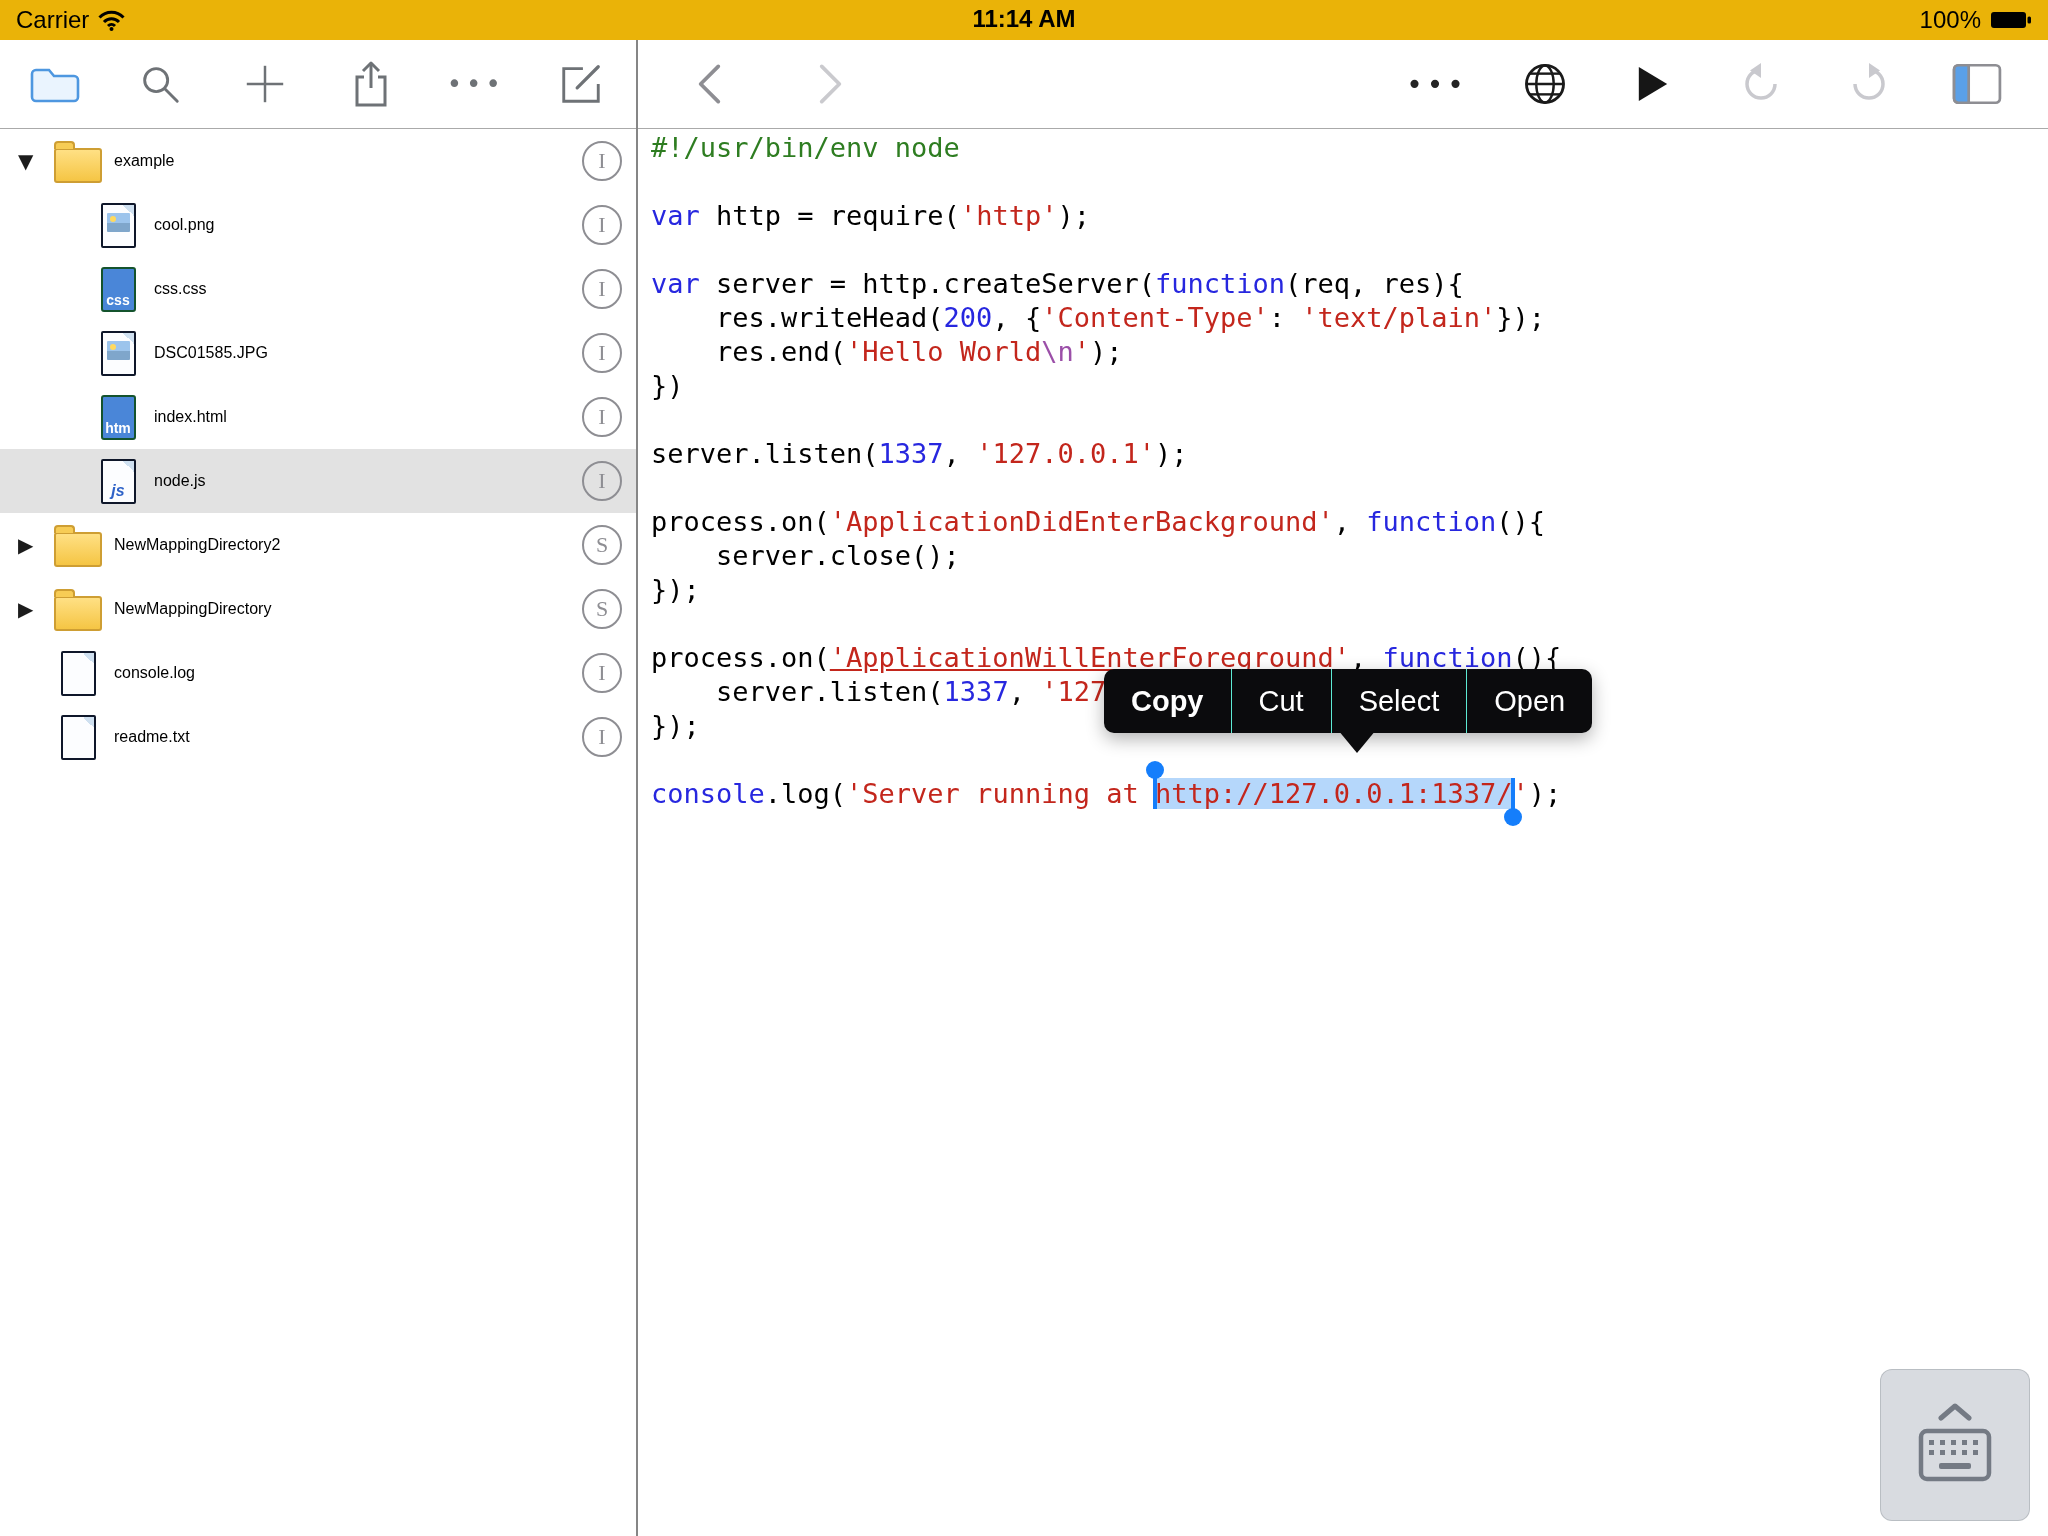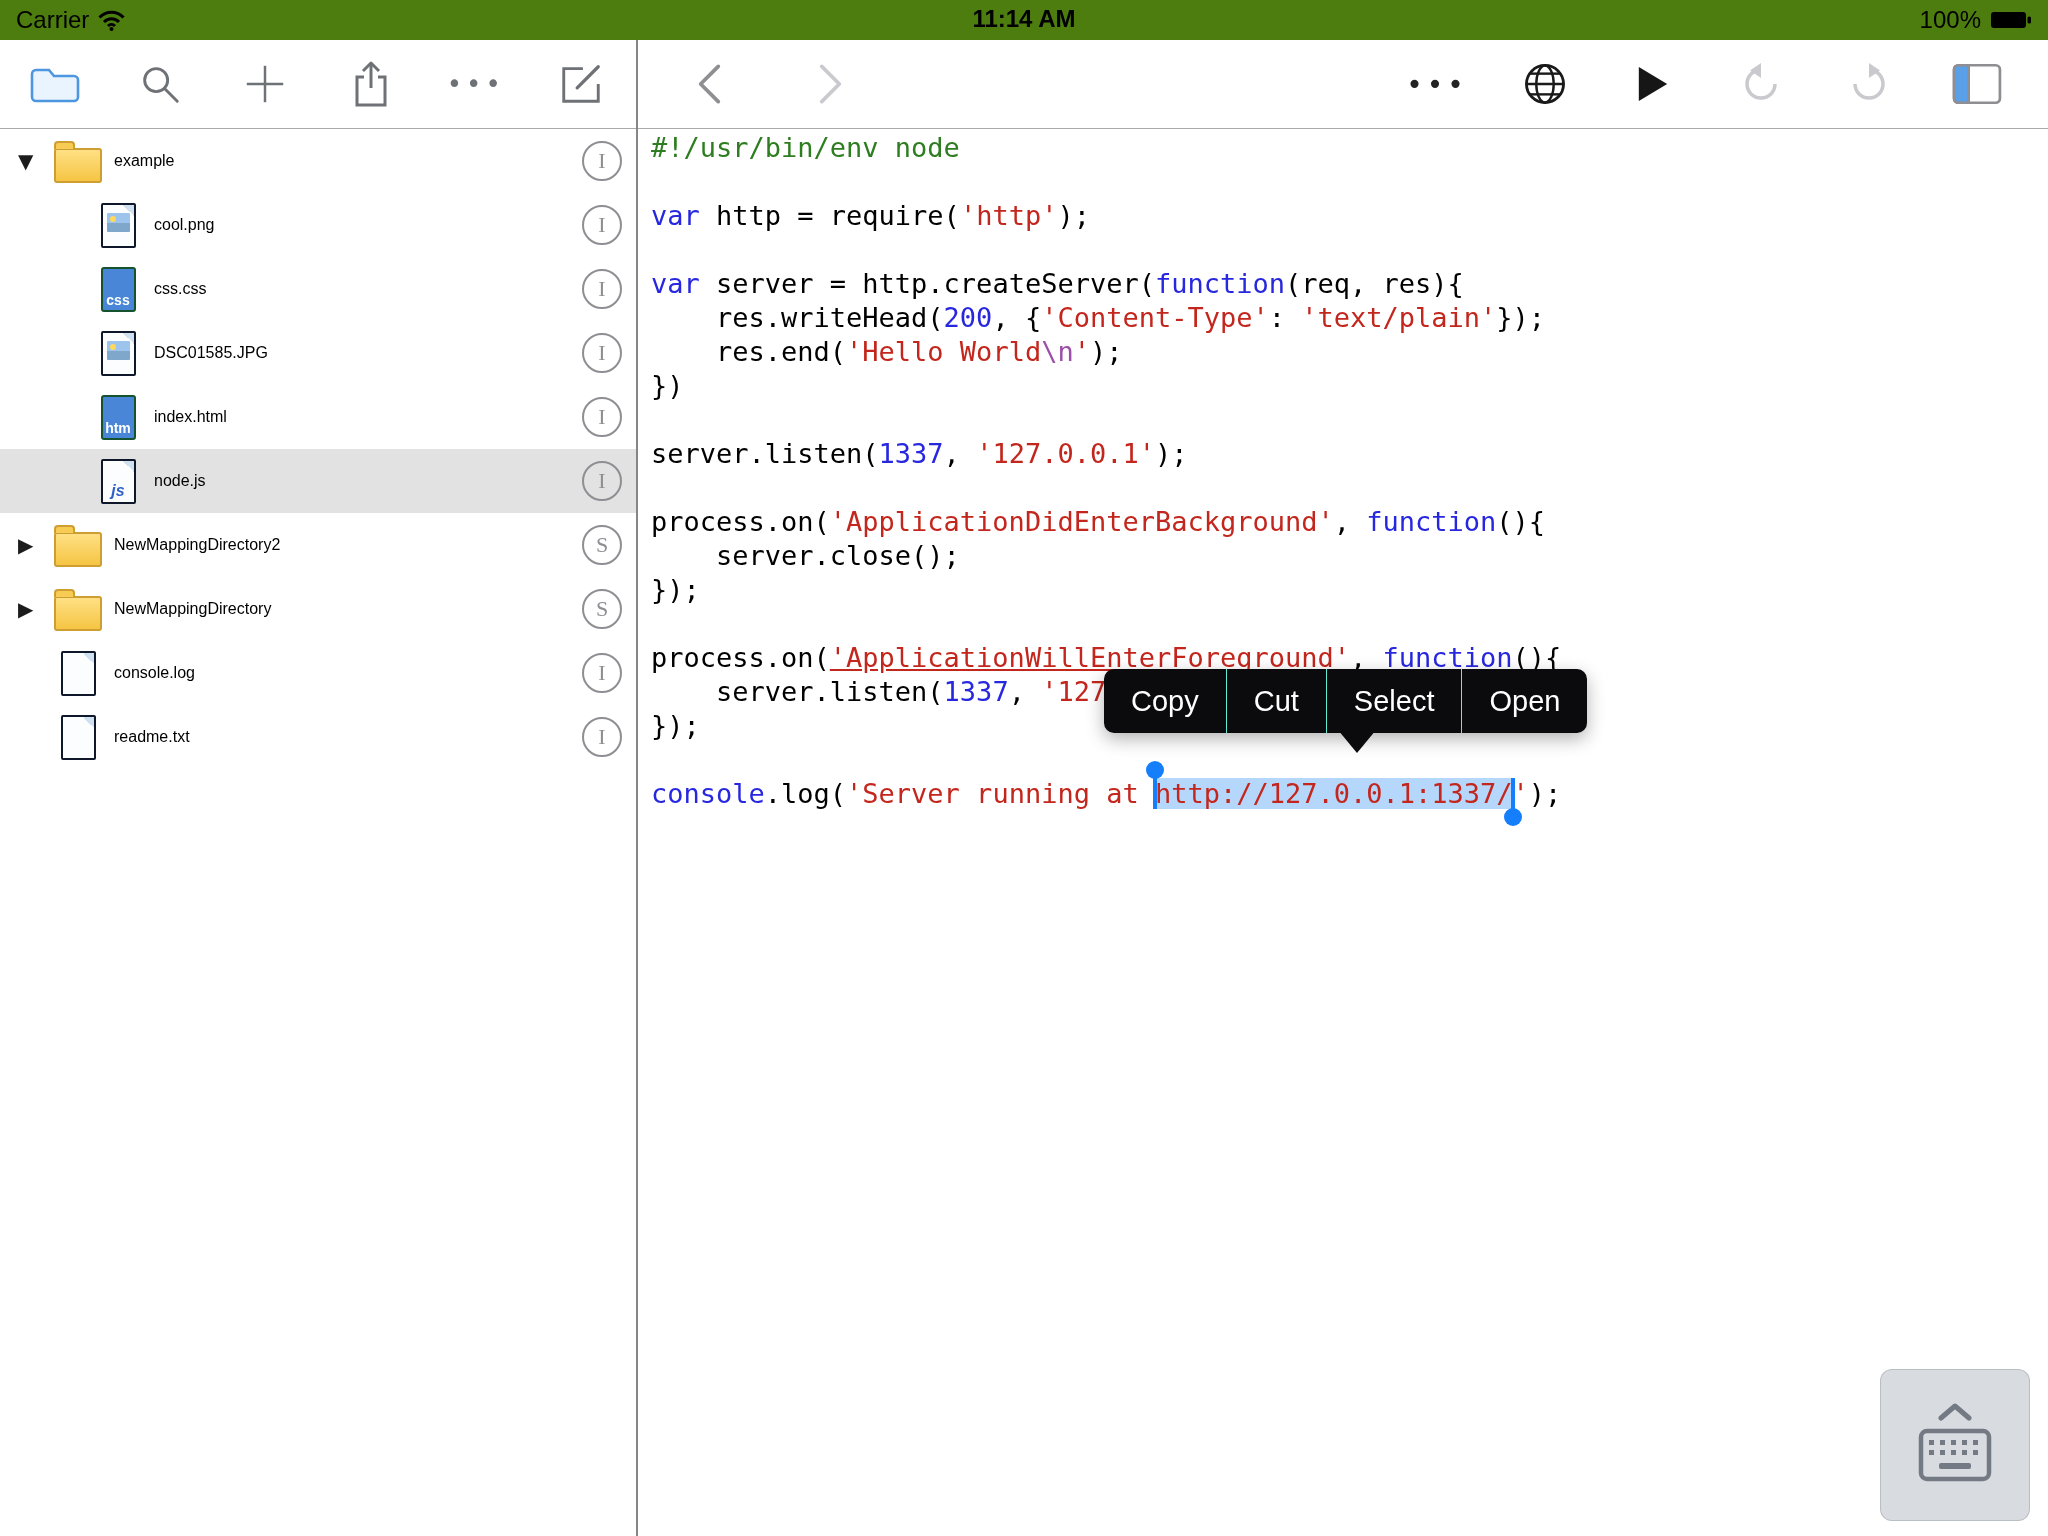--- a/index.html
+++ b/index.html
@@ -1,16 +1,16 @@
 <!DOCTYPE html>
 <html style="--accent: #157EFB; --keyword: #2727DF; --number: #2727DF; --string: #C3261C; --comment: #2E7D21; --escape: #9B4FA8; --selection: #B5D7FB;"><head>
 <meta charset="utf-8">
 <style>
   html,body{margin:0;padding:0;background:#f2f2f2;}
-  .screen{position:relative;width:2048px;height:1536px;background:#4d7c0f;overflow:hidden;
+  .screen{position:relative;width:2048px;height:1536px;background:#eab308;overflow:hidden;
           font-family:"Liberation Sans",sans-serif;color:#000;}
 
   
   .statusbar{position:relative;height:40px;display:flex;align-items:center;
              justify-content:space-between;padding:0 16px;font-size:24px;}
   .sb-left,.sb-right{display:flex;align-items:center;gap:9px;z-index:2;}
   .sb-center{position:absolute;left:0;right:0;top:5px;text-align:center;
              font-weight:700;font-size:24px;z-index:1;}
 
   
@@ -81,21 +81,21 @@
       width:18px;height:18px;border-radius:50%;background:var(--accent,#157EFB);}
   .sel-handle.start::after{top:-17px;}
   .sel-handle.end::after{bottom:-17px;}
 
   
   .context-menu{position:absolute;left:1104px;top:669px;height:64px;display:flex;
       background:#0b0b0d;border-radius:10px;overflow:hidden;z-index:40;
       box-shadow:0 6px 18px rgba(0,0,0,.30);}
   .menu-item{line-height:64px;padding:0 27px;color:#fff;font-size:29px;
       border-left:1px solid #5eead4;cursor:pointer;white-space:nowrap;}
-  .menu-item:first-child{border-left:none;}
+  .menu-item:first-child{border-left:none;font-weight:bold;}
   .menu-arrow{position:absolute;left:1338px;top:730px;width:0;height:0;z-index:40;
       border-left:19px solid transparent;border-right:19px solid transparent;
       border-top:23px solid #0b0b0d;}
 
   
   .kb-btn{position:absolute;right:18px;bottom:15px;width:150px;height:152px;z-index:30;
       background:rgba(214,217,222,.95);border:1px solid rgba(160,165,172,.55);
       border-radius:12px;display:flex;align-items:center;justify-content:center;cursor:pointer;padding:0;}
 </style>
 </head>

